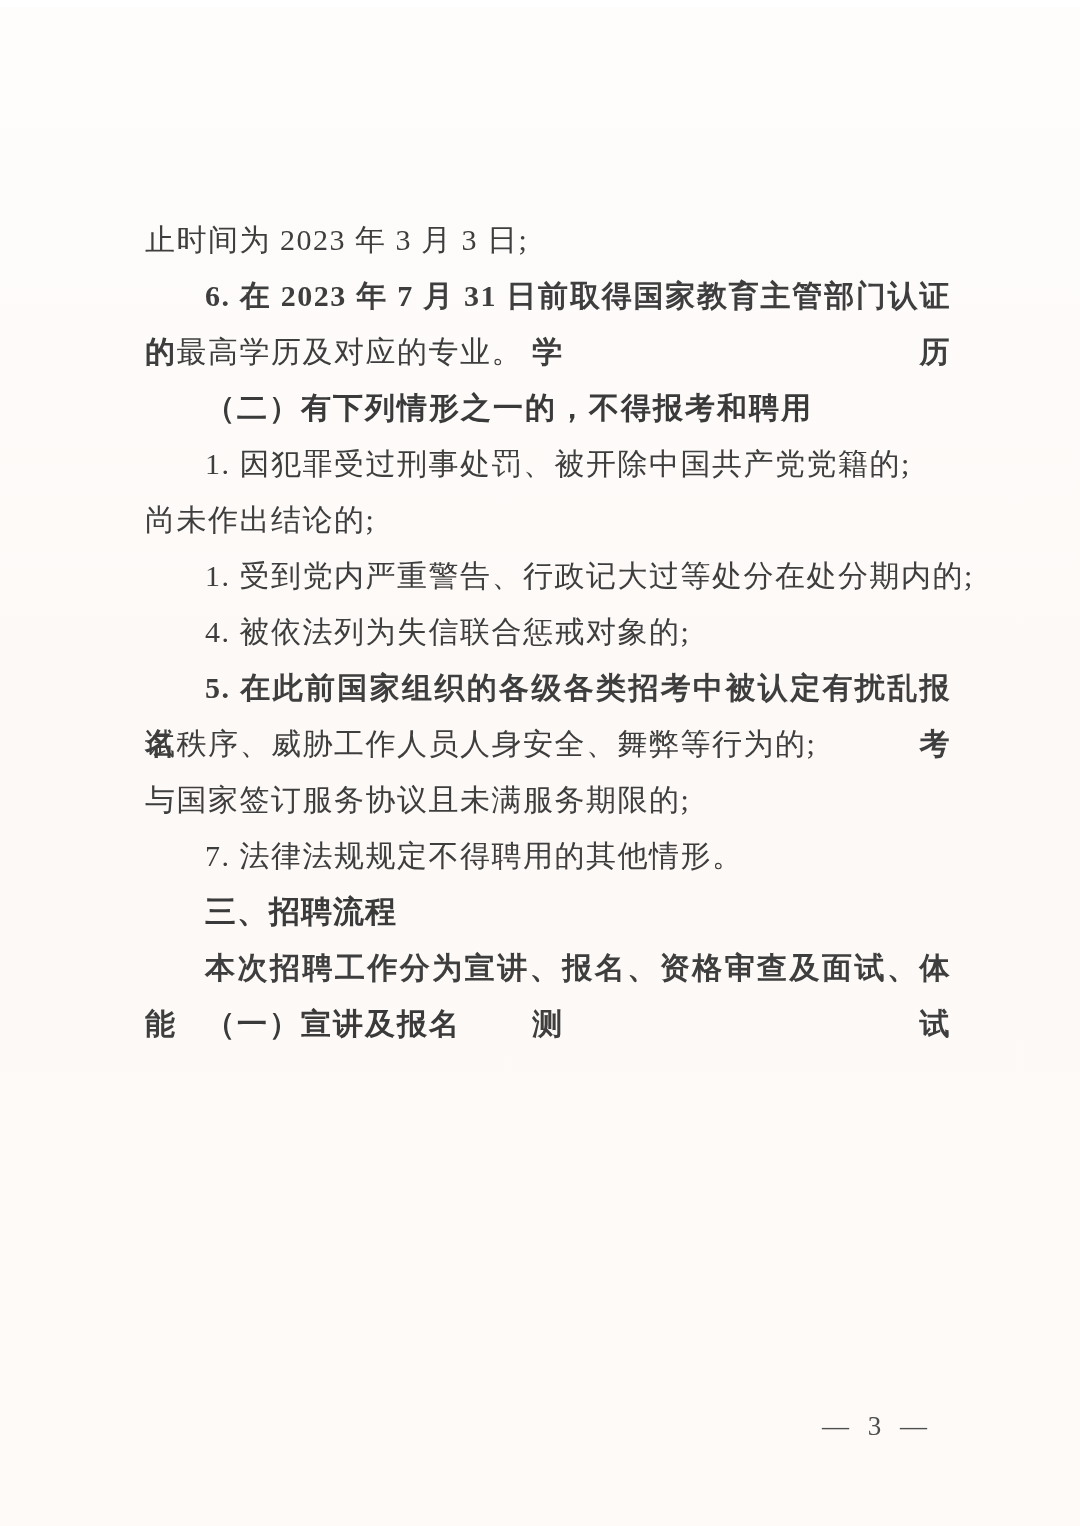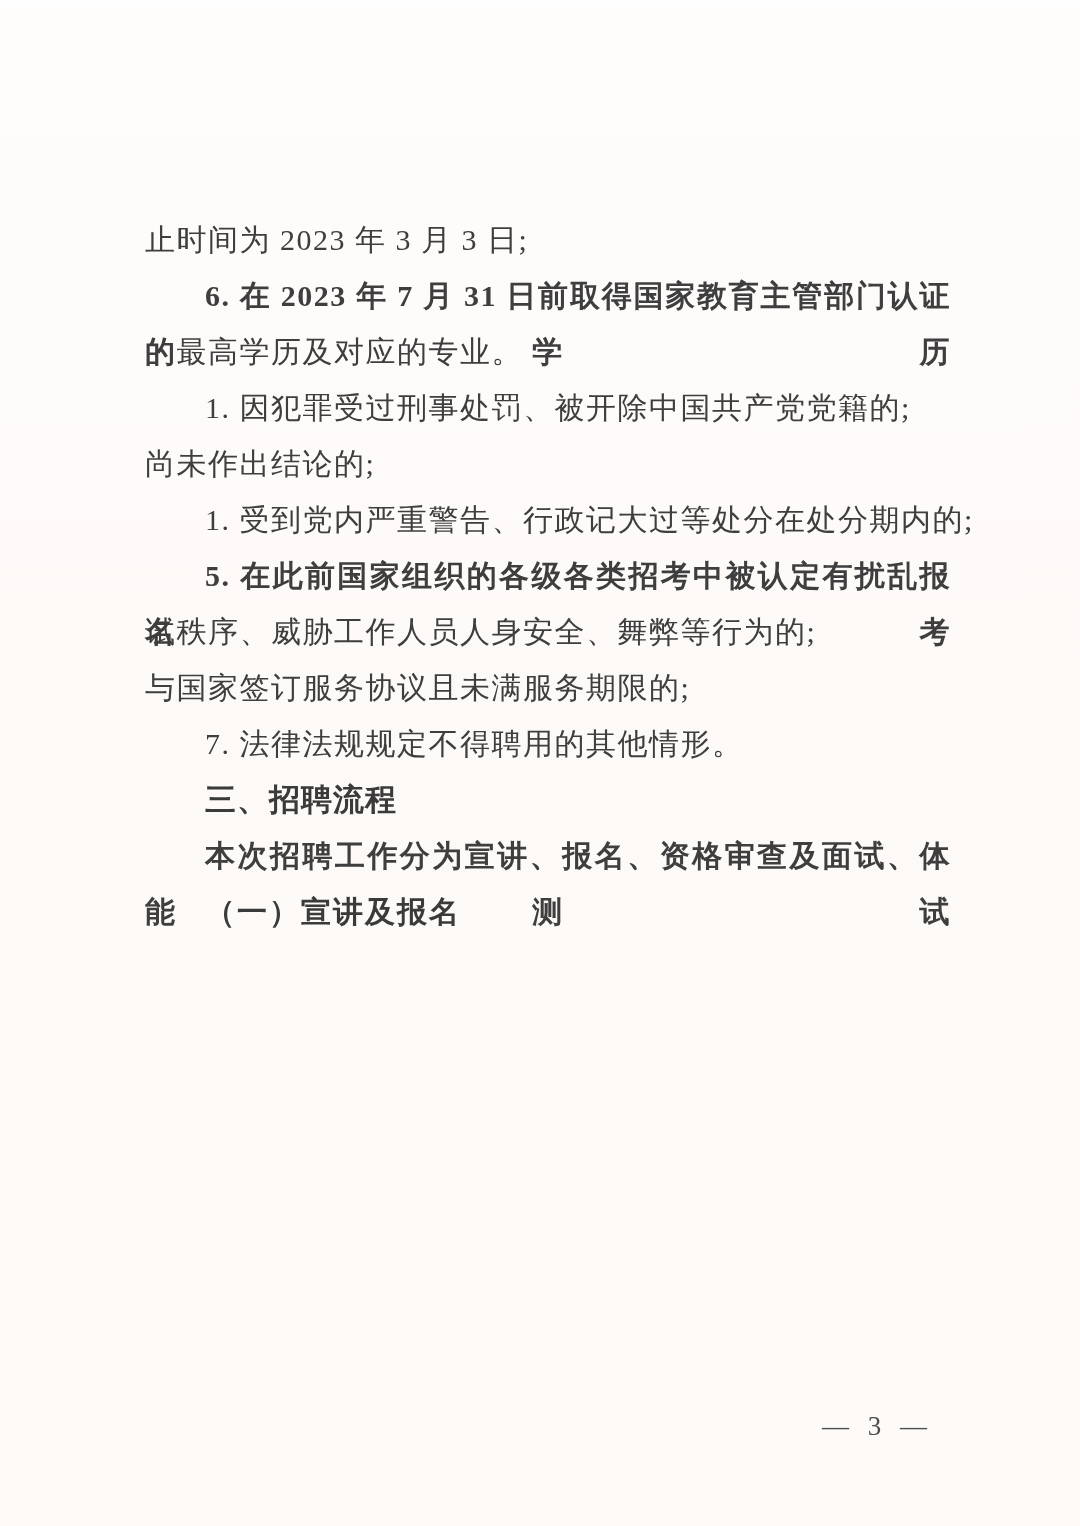--- a/index.html
+++ b/index.html
@@ -68,23 +68,25 @@
   }
 </style>
 </head>
 <body>
 
 <div class="page">
   <div class="text-column">
     <div class="line">止时间为 2023 年 3 月 3 日;</div>
     <div class="line indent fill">6. 在 2023 年 7 月 31 日前取得国家教育主管部门认证的学历</div>
     <div class="line">的最高学历及对应的专业。</div>
+    <div class="line indent kai-bold">（二）有下列情形之一的，不得报考和聘用</div>
     <div class="line indent">1. 因犯罪受过刑事处罚、被开除中国共产党党籍的;</div>
     <div class="line">尚未作出结论的;</div>
     <div class="line indent">1. 受到党内严重警告、行政记大过等处分在处分期内的;</div>
+    <div class="line indent">4. 被依法列为失信联合惩戒对象的;</div>
     <div class="line indent fill">5. 在此前国家组织的各级各类招考中被认定有扰乱报名考</div>
     <div class="line">试秩序、威胁工作人员人身安全、舞弊等行为的;</div>
     <div class="line">与国家签订服务协议且未满服务期限的;</div>
     <div class="line indent">7. 法律法规规定不得聘用的其他情形。</div>
     <div class="line indent hei-bold">三、招聘流程</div>
     <div class="line indent fill">本次招聘工作分为宣讲、报名、资格审查及面试、体能测试</div>
     <div class="line indent kai-bold">（一）宣讲及报名</div>
   </div>
 
   <div class="page-number">— 3 —</div>

